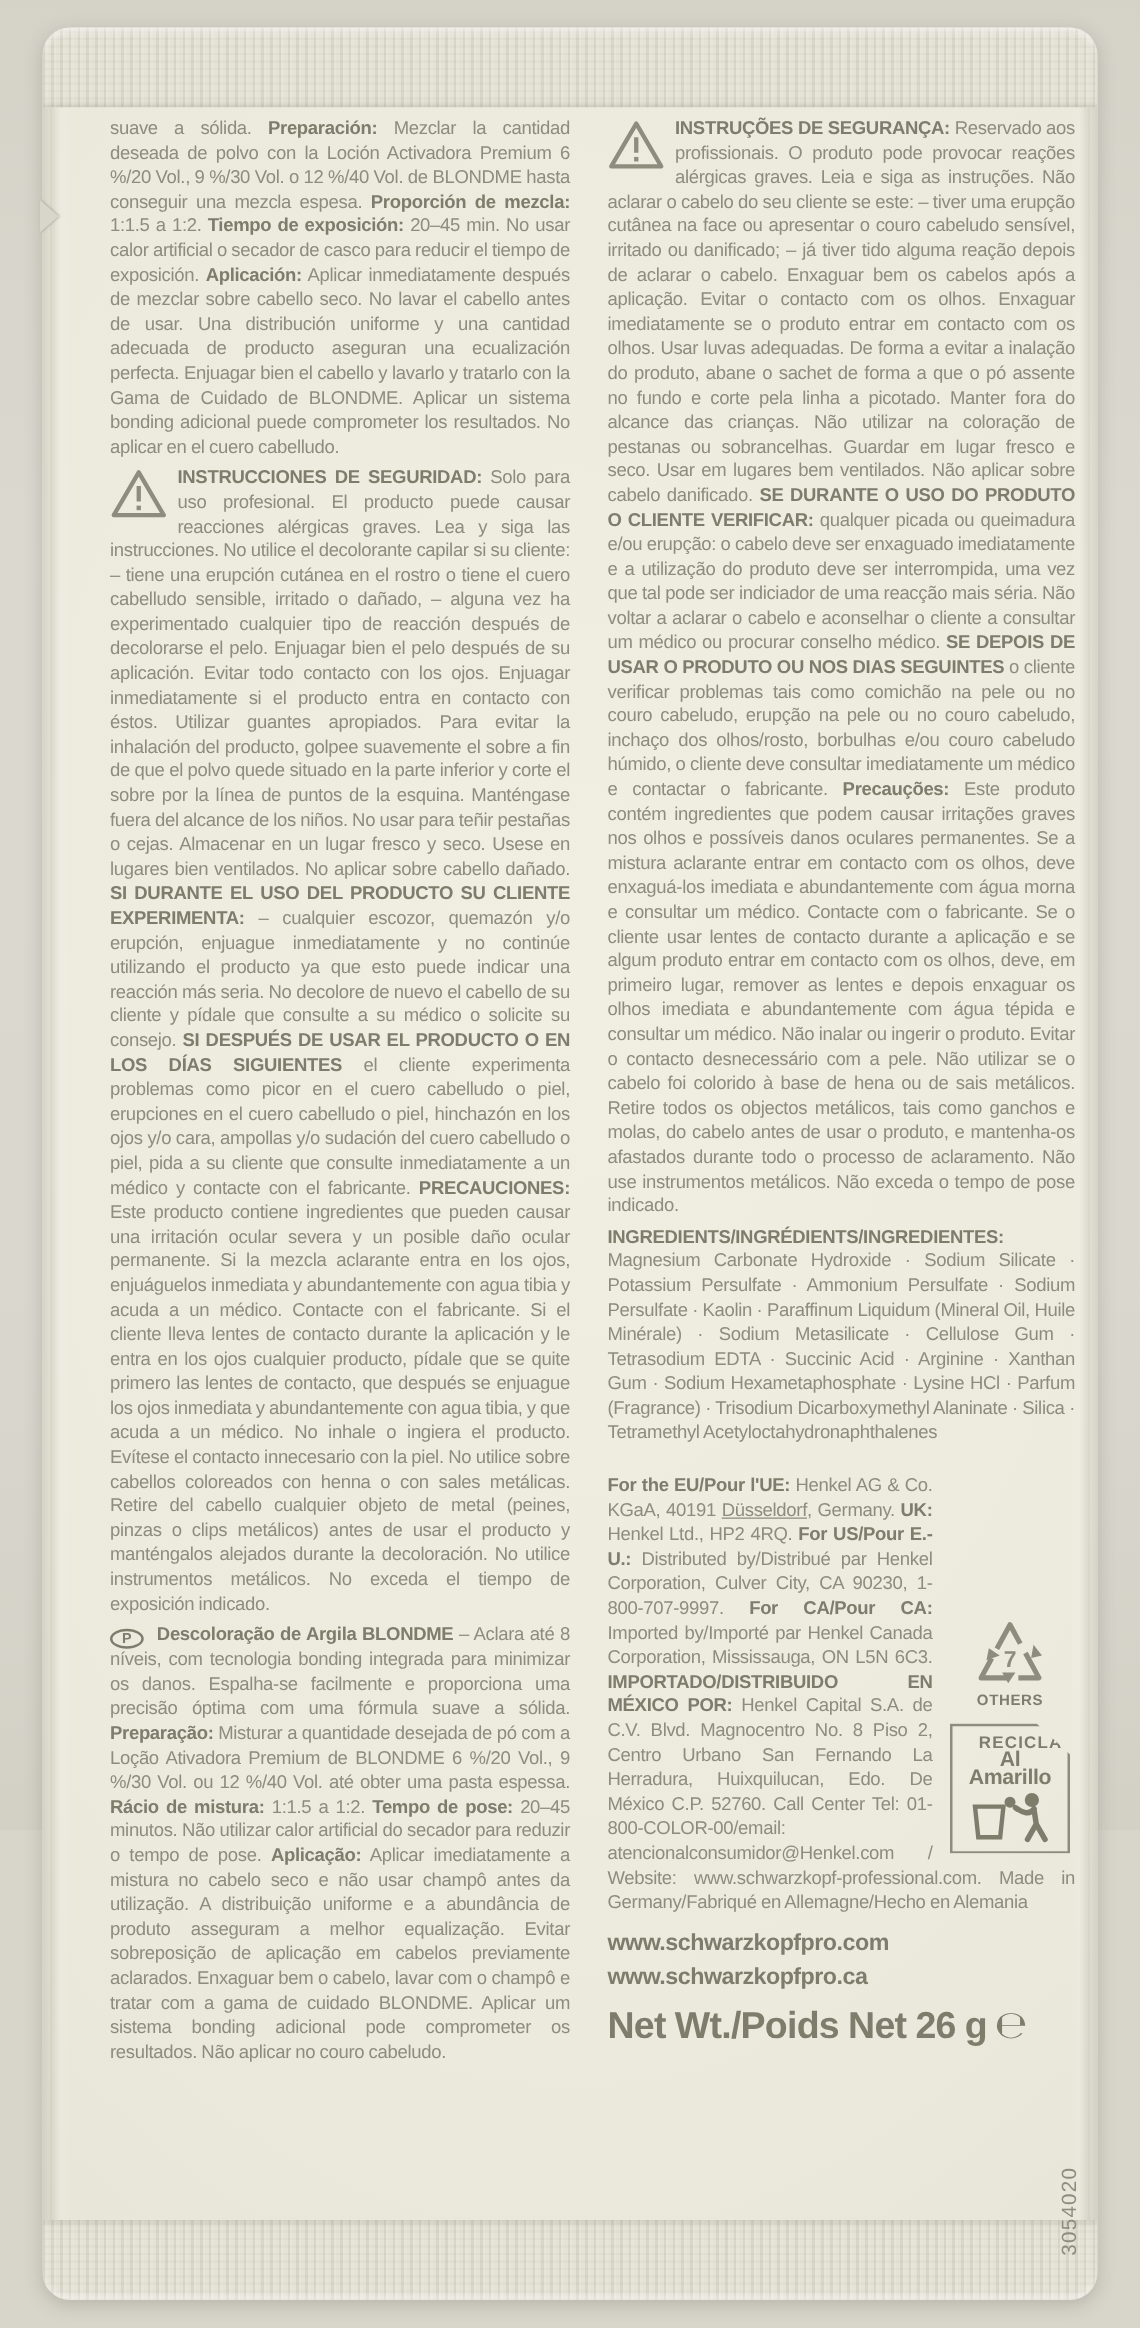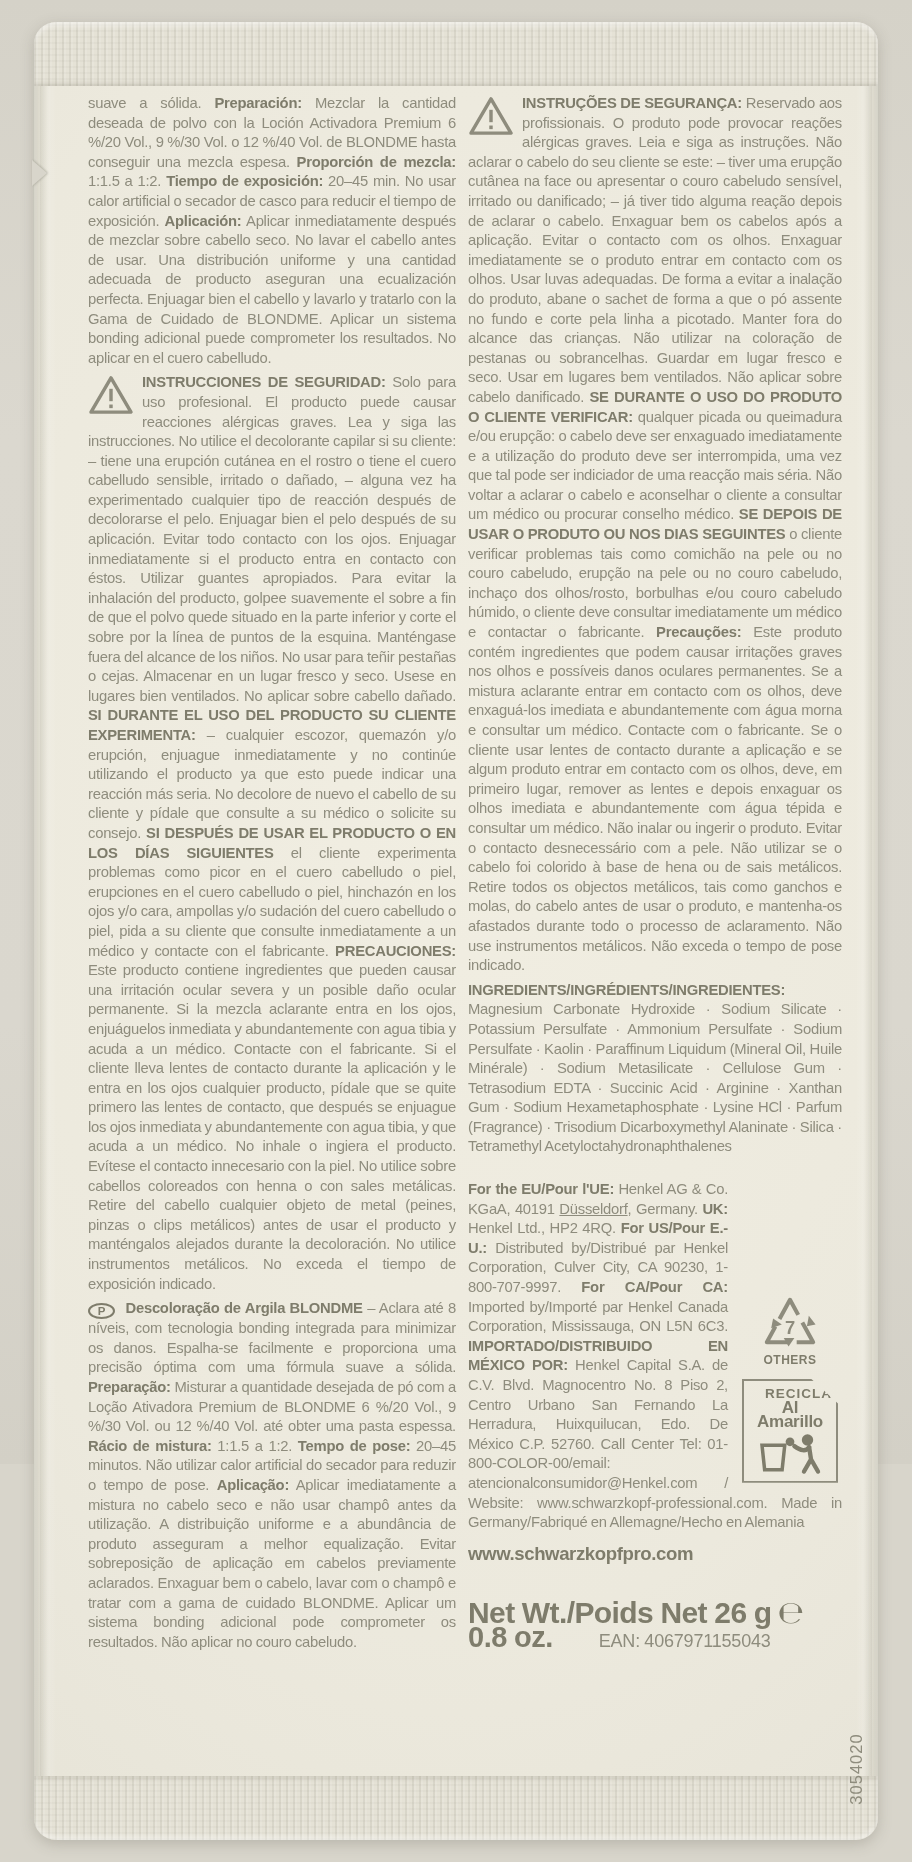--- a/index.html
+++ b/index.html
@@ -46,37 +46,37 @@
   .seam-right{right:6px;background:linear-gradient(-90deg,rgba(126,124,108,.10),rgba(255,255,255,.15) 55%,transparent);}
 
   .col{
     position:absolute;top:72px;
     color:var(--ink);
     font-size:14.8px;line-height:19.6px;
     letter-spacing:-0.25px;word-spacing:-0.4px;
     text-align:justify;
   }
   .col-left{left:54px;width:368px;}
-  .col-right{left:434px;width:374px;}
+  .col-right{left:452px;width:374px;}
   .para{margin:0 0 5px 0;}
   .b{font-weight:bold;color:var(--ink-bold);}
   .u{text-decoration:underline;}
 
   .warn-icon{float:left;width:46px;height:40px;margin:2px 8px 2px 0;}
   .warn-icon svg{display:block;width:100%;height:100%;}
 
   .p-oval{
     display:inline-block;width:27px;height:16px;margin-right:6px;
     border:2px solid var(--ink-bold);border-radius:50%;
     font-size:11.5px;font-weight:bold;color:var(--ink-bold);
     text-align:center;line-height:13px;vertical-align:-2px;
     letter-spacing:0;
   }
 
-  .urls{margin:2px 0 22px 0;}
+  .urls{margin:2px 0 2px 0;}
   .url-line{font-weight:bold;color:var(--ink-bold);font-size:18.6px;line-height:27.5px;letter-spacing:-0.4px;text-align:left;}
 
   .eco-stack{float:right;width:104px;margin:128px 0 0 10px;text-align:center;}
   .recycle-icon svg{display:block;margin:0 auto;width:62px;height:56px;}
   .recycle-label{font-weight:bold;color:var(--ink-bold);font-size:12px;letter-spacing:0.5px;margin:1px 0 8px 0;text-align:center;}
   .recicla-box{
     width:96px;margin:0 auto;border:2.5px solid var(--ink);
     clip-path:polygon(0 0,72% 0,100% 24%,100% 100%,0 100%);
     padding:5px 4px 6px 4px;text-align:center;color:var(--ink-bold);
   }
@@ -171,28 +171,25 @@
           </div>
         </div>
       </div>
 
       <p class="para" style="margin-bottom:7px;margin-top:23px;">
         <span><span class="b ">For the EU/Pour l'UE:</span> Henkel AG &amp; Co. KGaA, 40191 <span class="u">Düsseldorf</span>, Germany. <span class="b ">UK:</span> Henkel Ltd., HP2 4RQ. <span class="b ">For US/Pour E.-U.:</span> Distributed by/Distribué par Henkel Corporation, Culver City, CA 90230, 1-800-707-9997. <span class="b ">For CA/Pour CA:</span> Imported by/Importé par Henkel Canada Corporation, Mississauga, ON L5N 6C3. <span class="b ">IMPORTADO/DISTRIBUIDO EN MÉXICO POR:</span> Henkel Capital S.A. de C.V. Blvd. Magnocentro No. 8 Piso 2, Centro Urbano San Fernando La Herradura, Huixquilucan, Edo. De México C.P. 52760. Call Center Tel: 01-800-COLOR-00/email: atencionalconsumidor@Henkel.com / Website: www.schwarzkopf-professional.com. Made in Germany/Fabriqué en Allemagne/Hecho en Alemania</span>
       </p>
 
       <div class="urls">
         <div class="url-line">www.schwarzkopfpro.com</div>
+        <div class="url-line">www.schwarzkopfpro.ca</div>
       </div>
 
       <div class="footer">
         <div class="net-line">
           <span>Net Wt./Poids Net 26 g</span><span class="emark">℮</span>
-        </div>
-        <div class="net-row2">
-          <span class="oz">0.8 oz.</span>
-          <span class="ean">EAN: 4067971155043</span>
         </div>
       </div>
     </div>
 
     <div class="batch">3054020</div>
   </div>
 </div>
 
 </body></html>

